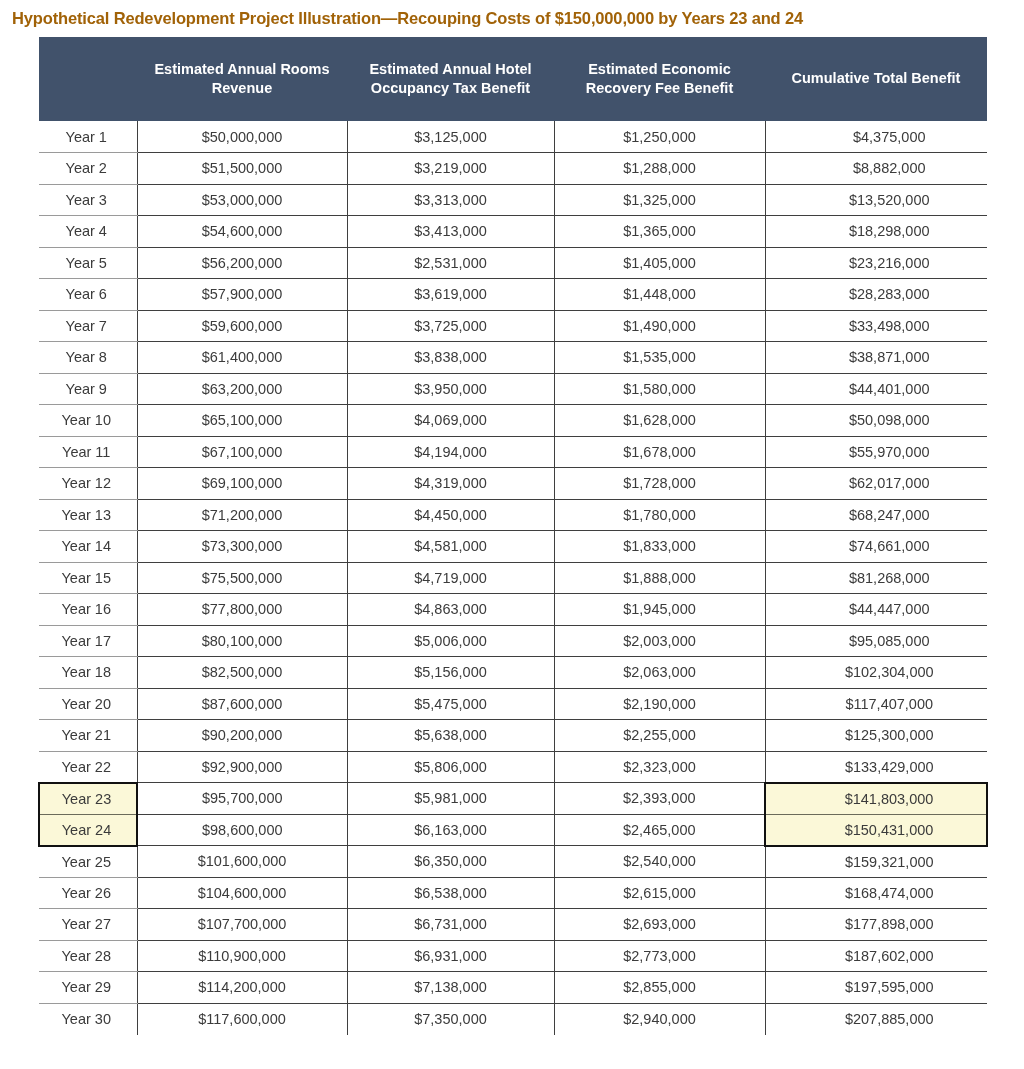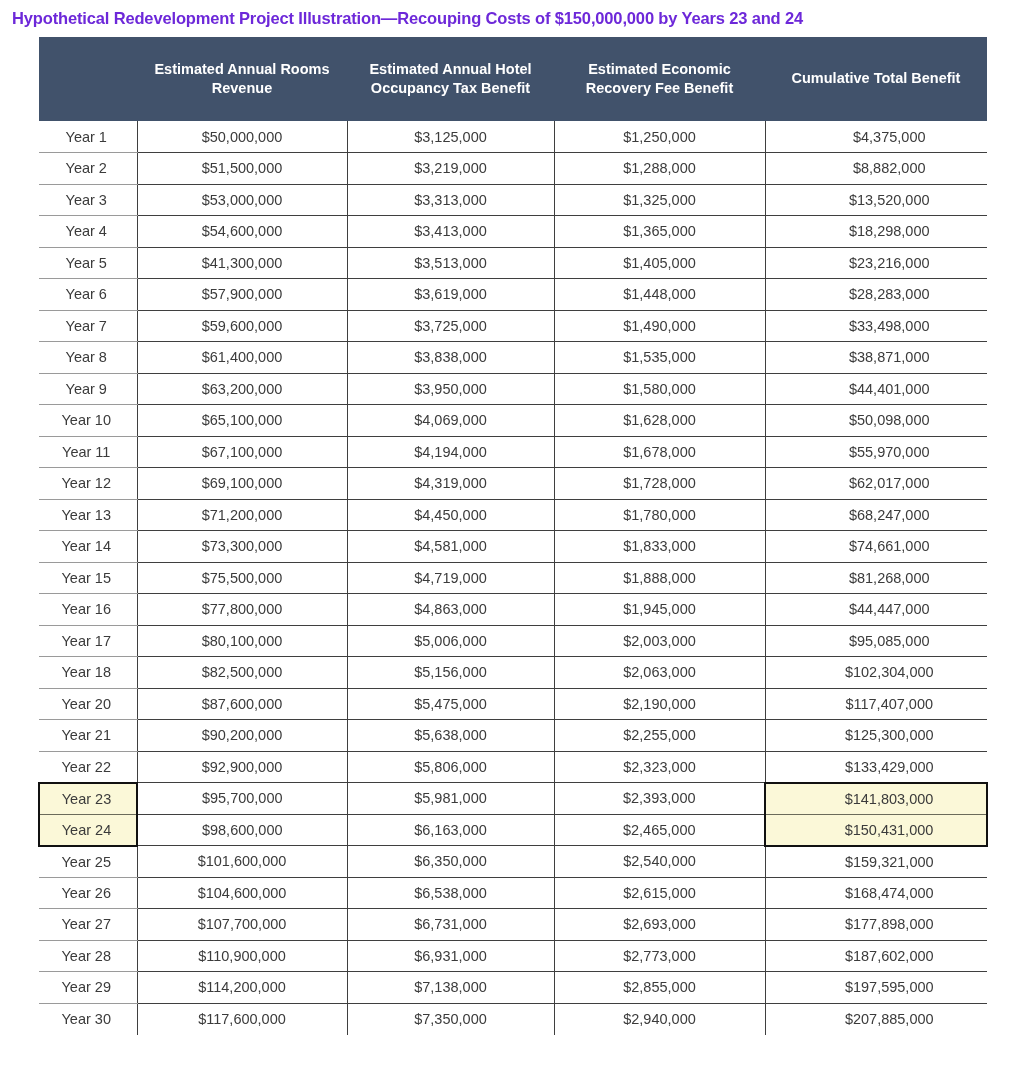--- a/index.html
+++ b/index.html
@@ -11,21 +11,21 @@
     width: 1024px;
     height: 1069px;
     font-family: "Liberation Sans", sans-serif;
     color: #3b3b3b;
     overflow: hidden;
   }
 
   #page-title {
     font-size: 16.5px;
     font-weight: bold;
-    color: #6d28d9;
+    color: #a16207;
     letter-spacing: -0.15px;
     padding: 9px 0 0 12px;
     white-space: nowrap;
   }
 
   .table-wrap {
     margin: 9px 0 0 38px;
     width: 948px;
   }
 
@@ -156,22 +156,22 @@
         </tr>
         <tr>
           <td class="yr">Year 4</td>
           <td class="num">$54,600,000</td>
           <td class="num">$3,413,000</td>
           <td class="num">$1,365,000</td>
           <td class="num cum last">$18,298,000</td>
         </tr>
         <tr>
           <td class="yr">Year 5</td>
-          <td class="num">$41,300,000</td>
-          <td class="num">$3,513,000</td>
+          <td class="num">$56,200,000</td>
+          <td class="num">$2,531,000</td>
           <td class="num">$1,405,000</td>
           <td class="num cum last">$23,216,000</td>
         </tr>
         <tr>
           <td class="yr">Year 6</td>
           <td class="num">$57,900,000</td>
           <td class="num">$3,619,000</td>
           <td class="num">$1,448,000</td>
           <td class="num cum last">$28,283,000</td>
         </tr>

